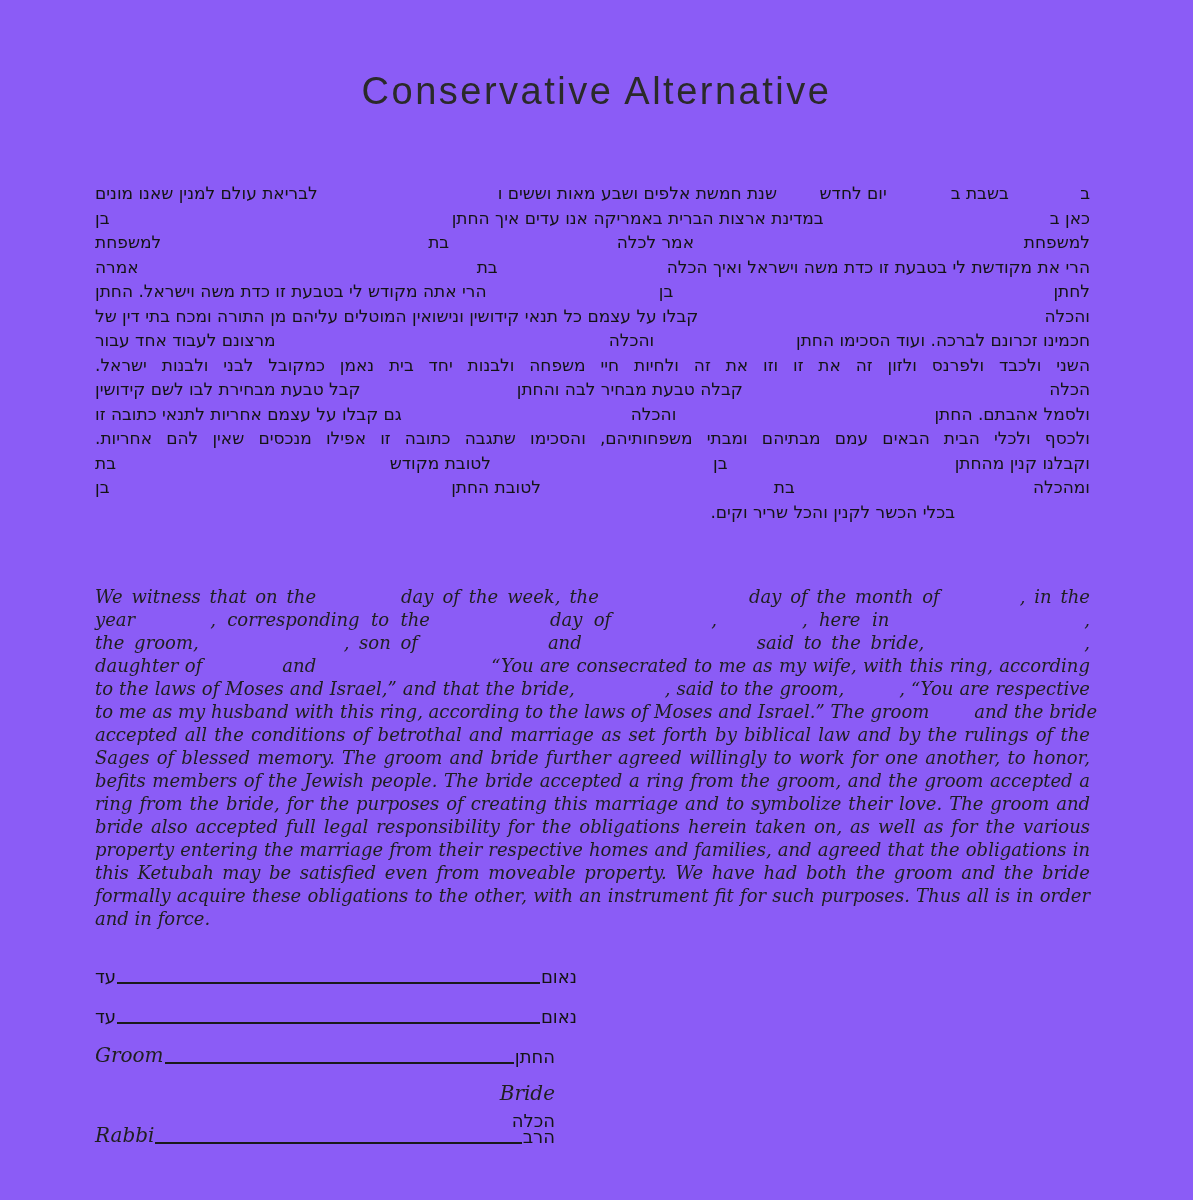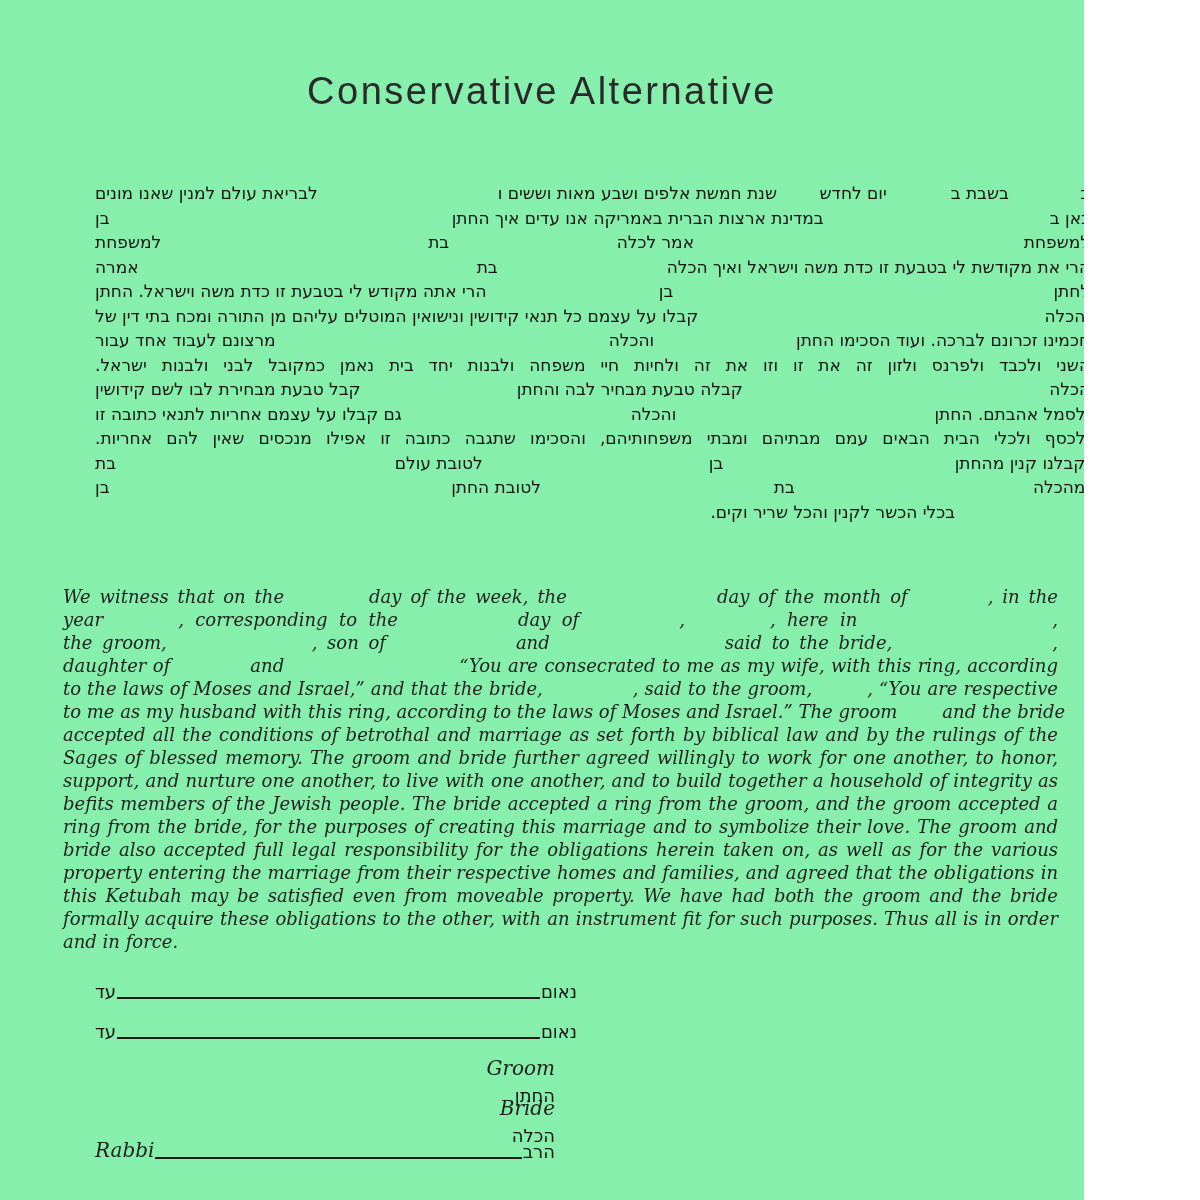--- a/index.html
+++ b/index.html
@@ -1,19 +1,19 @@
 <!DOCTYPE html>
 <html><head>
 <meta charset="utf-8">
 <style>
   html,body{margin:0;padding:0;background:#ffffff;}
   .page{
     position:relative;
-    width:1084px;height:1200px;
-    background:#86efac;
+    width:1193px;height:1200px;
+    background:#8b5cf6;
     color:#1b1b1b;
     font-family:"DejaVu Sans",sans-serif;
     overflow:hidden;
   }
   .title{
     margin:0;
     padding-top:70px;
     text-align:center;
     font-family:"Liberation Sans","DejaVu Sans",sans-serif;
     font-weight:400;
@@ -44,38 +44,38 @@
     height:24.5px;
     overflow:hidden;
   }
   .h-right{
     display:block;
     padding-right:135px;
     height:24.5px;
   }
   
   .english{
-    margin:60px 0 0 63px;
+    margin:60px 0 0 95px;
     width:995px;
     font-family:"DejaVu Serif","Liberation Serif",serif;
     font-style:italic;
     font-size:18px;
     color:#1f1f1f;
   }
   .e-line{
     height:23px;
     text-align:justify;
     text-align-last:justify;
     white-space:nowrap;
     overflow:visible;
   }
   .e-last{text-align:center;text-align-last:left;}
   .e-gap{display:inline-block;height:1px;vertical-align:baseline;}
   
-  .signatures{margin:22px 0 0 95px;}
+  .signatures{margin:30px 0 0 95px;}
   .sig-row{
     display:flex;
     align-items:flex-end;
     height:26px;
     margin-bottom:14px;
   }
   .lbl-he{font-family:"DejaVu Sans",sans-serif;font-size:18px;color:#141414;}
   .lbl-en{
     font-family:"DejaVu Serif","Liberation Serif",serif;
     font-style:italic;
@@ -162,21 +162,21 @@
         <span>והכלה</span>
         <div class="h-gap" style="flex-grow: 195;"></div>
         <span>גם קבלו על עצמם אחריות לתנאי כתובה זו</span>
       </div>
       <div class="h-line h-just">ולכסף ולכלי הבית הבאים עמם מבתיהם ומבתי משפחותיהם, והסכימו שתגבה כתובה זו אפילו מנכסים שאין להם אחריות.</div>
       <div class="h-line">
         <span>וקבלנו קנין מהחתן</span>
         <div class="h-gap" style="flex-grow: 220;"></div>
         <span>בן</span>
         <div class="h-gap" style="flex-grow: 215;"></div>
-        <span>לטובת עולם</span>
+        <span>לטובת מקודש</span>
         <div class="h-gap" style="flex-grow: 265;"></div>
         <span>בת</span>
       </div>
       <div class="h-line">
         <span>ומהכלה</span>
         <div class="h-gap" style="flex-grow: 230;"></div>
         <span>בת</span>
         <div class="h-gap" style="flex-grow: 225;"></div>
         <span>לטובת החתן</span>
         <div class="h-gap" style="flex-grow: 330;"></div>
@@ -186,41 +186,40 @@
     </div>
   <div class="english">
       <div class="e-line"><span>We witness that on the</span><span class="e-gap" style="width: 85px;"></span><span>day of the week, the</span><span class="e-gap" style="width: 150px;"></span><span>day of the month of</span><span class="e-gap" style="width: 80px;"></span><span>, in the</span></div>
       <div class="e-line"><span>year</span><span class="e-gap" style="width: 75px;"></span><span>, corresponding to the</span><span class="e-gap" style="width: 120px;"></span><span>day of</span><span class="e-gap" style="width: 100px;"></span><span>,</span><span class="e-gap" style="width: 85px;"></span><span>, here in</span><span class="e-gap" style="width: 195px;"></span><span>,</span></div>
       <div class="e-line"><span>the groom,</span><span class="e-gap" style="width: 145px;"></span><span>, son of</span><span class="e-gap" style="width: 130px;"></span><span>and</span><span class="e-gap" style="width: 175px;"></span><span>said to the bride,</span><span class="e-gap" style="width: 160px;"></span><span>,</span></div>
       <div class="e-line"><span>daughter of</span><span class="e-gap" style="width: 80px;"></span><span>and</span><span class="e-gap" style="width: 175px;"></span><span>“You are consecrated to me as my wife, with this ring, according</span></div>
       <div class="e-line"><span>to the laws of Moses and Israel,” and that the bride,</span><span class="e-gap" style="width: 90px;"></span><span>, said to the groom,</span><span class="e-gap" style="width: 55px;"></span><span>, “You are respective</span></div>
       <div class="e-line"><span>to me as my husband with this ring, according to the laws of Moses and Israel.”  The groom</span><span class="e-gap" style="width: 45px;"></span><span>and the bride</span></div>
       <div class="e-line"><span>accepted all the conditions of betrothal and marriage as set forth by biblical law and by the rulings of the</span></div>
       <div class="e-line"><span>Sages of blessed memory.  The groom and bride further agreed willingly to work for one another, to honor,</span></div>
-      <div class="e-line"><span>support, and nurture one another, to live with one another, and to build together a household of integrity as</span></div>
       <div class="e-line"><span>befits members of the Jewish people.  The bride accepted a ring from the groom, and the groom accepted a</span></div>
       <div class="e-line"><span>ring from the bride, for the purposes of creating this marriage and to symbolize their love.  The groom and</span></div>
       <div class="e-line"><span>bride also accepted full legal responsibility for the obligations herein taken on, as well as for the various</span></div>
       <div class="e-line"><span>property entering the marriage from their respective homes and families, and agreed that the obligations in</span></div>
       <div class="e-line"><span>this Ketubah may be satisfied even from moveable property.  We have had both the groom and the bride</span></div>
       <div class="e-line"><span>formally acquire these obligations to the other, with an instrument fit for such purposes.  Thus all is in order</span></div>
       <div class="e-line e-last"><span>and in force.</span></div>
     </div>
   <div class="signatures">
       <div class="sig-row" style="width: 482px;">
         <span class="lbl-he">עד</span>
         <div class="sig-line"></div>
         <span class="lbl-he" dir="rtl">נאום</span>
       </div>
       <div class="sig-row" style="width: 482px;">
         <span class="lbl-he">עד</span>
         <div class="sig-line"></div>
         <span class="lbl-he" dir="rtl">נאום</span>
       </div>
-      <div class="sig-row" style="width: 460px; flex-direction: column;">
+      <div class="sig-row" style="width: 460px;">
         <span class="lbl-en">Groom</span>
         <div class="sig-line"></div>
         <span class="lbl-he" dir="rtl">החתן</span>
       </div>
       <div class="sig-row" style="width: 460px; flex-direction: column;">
         <span class="lbl-en">Bride</span>
         <div class="sig-line"></div>
         <span class="lbl-he" dir="rtl">הכלה</span>
       </div>
       <div class="sig-row" style="width: 460px;">

